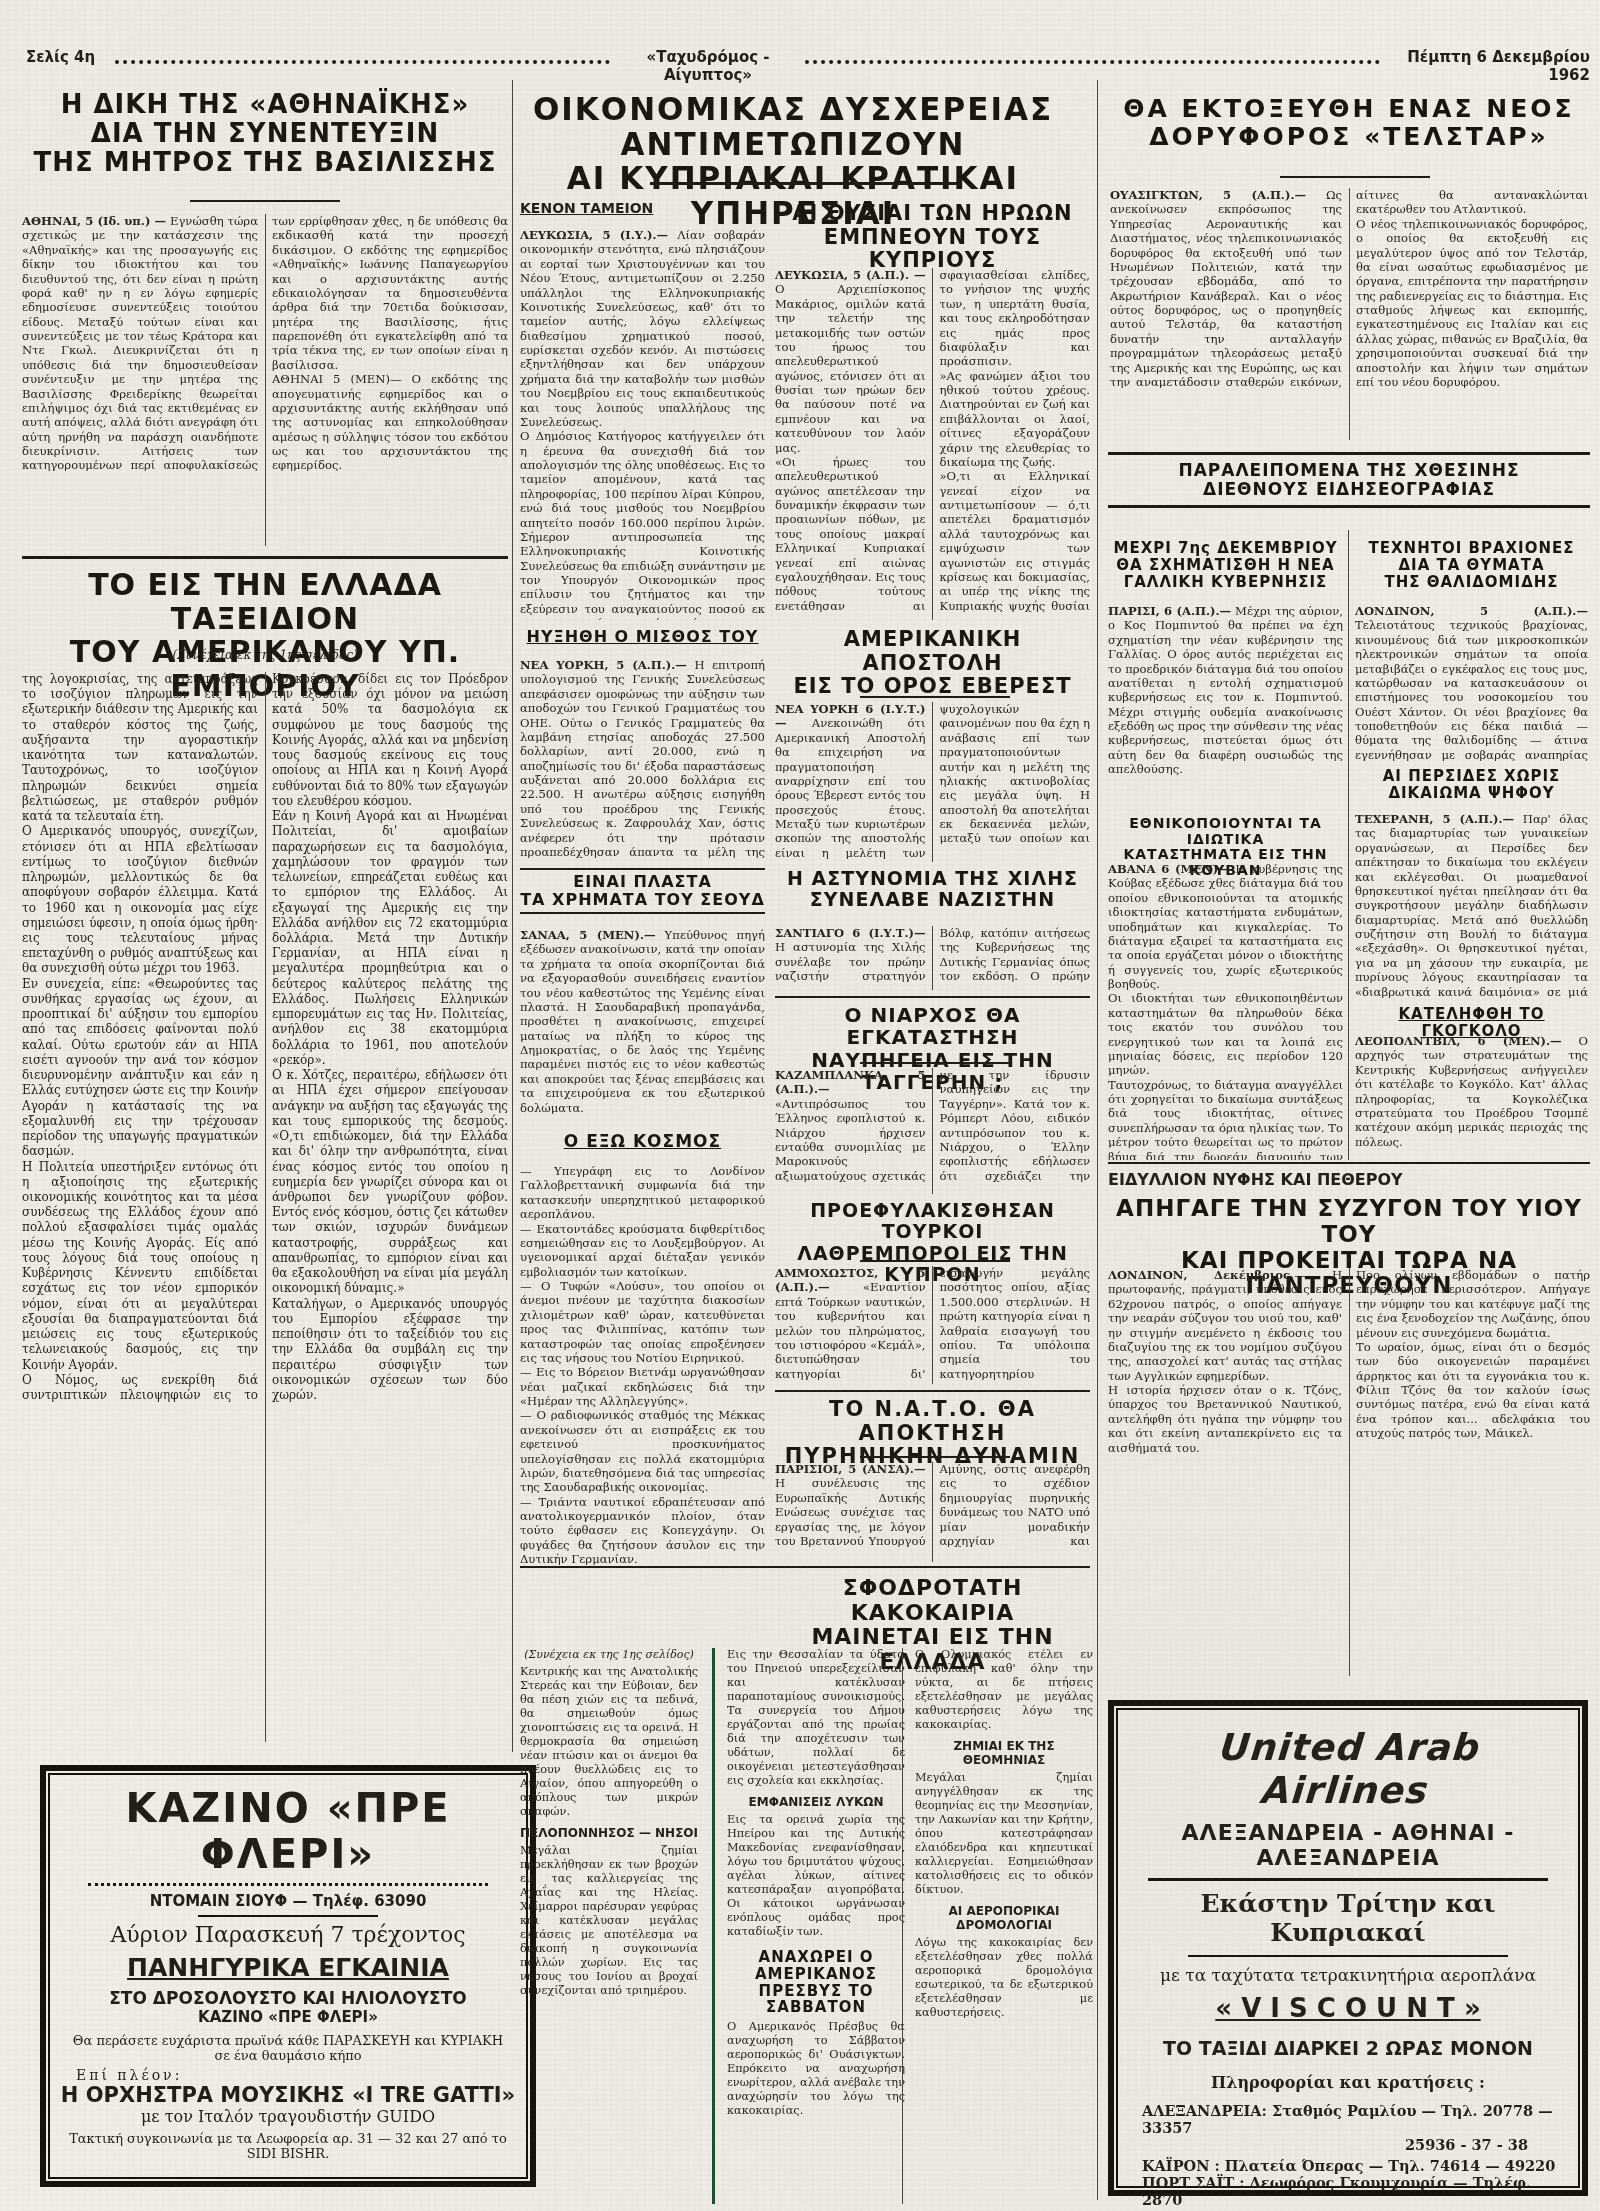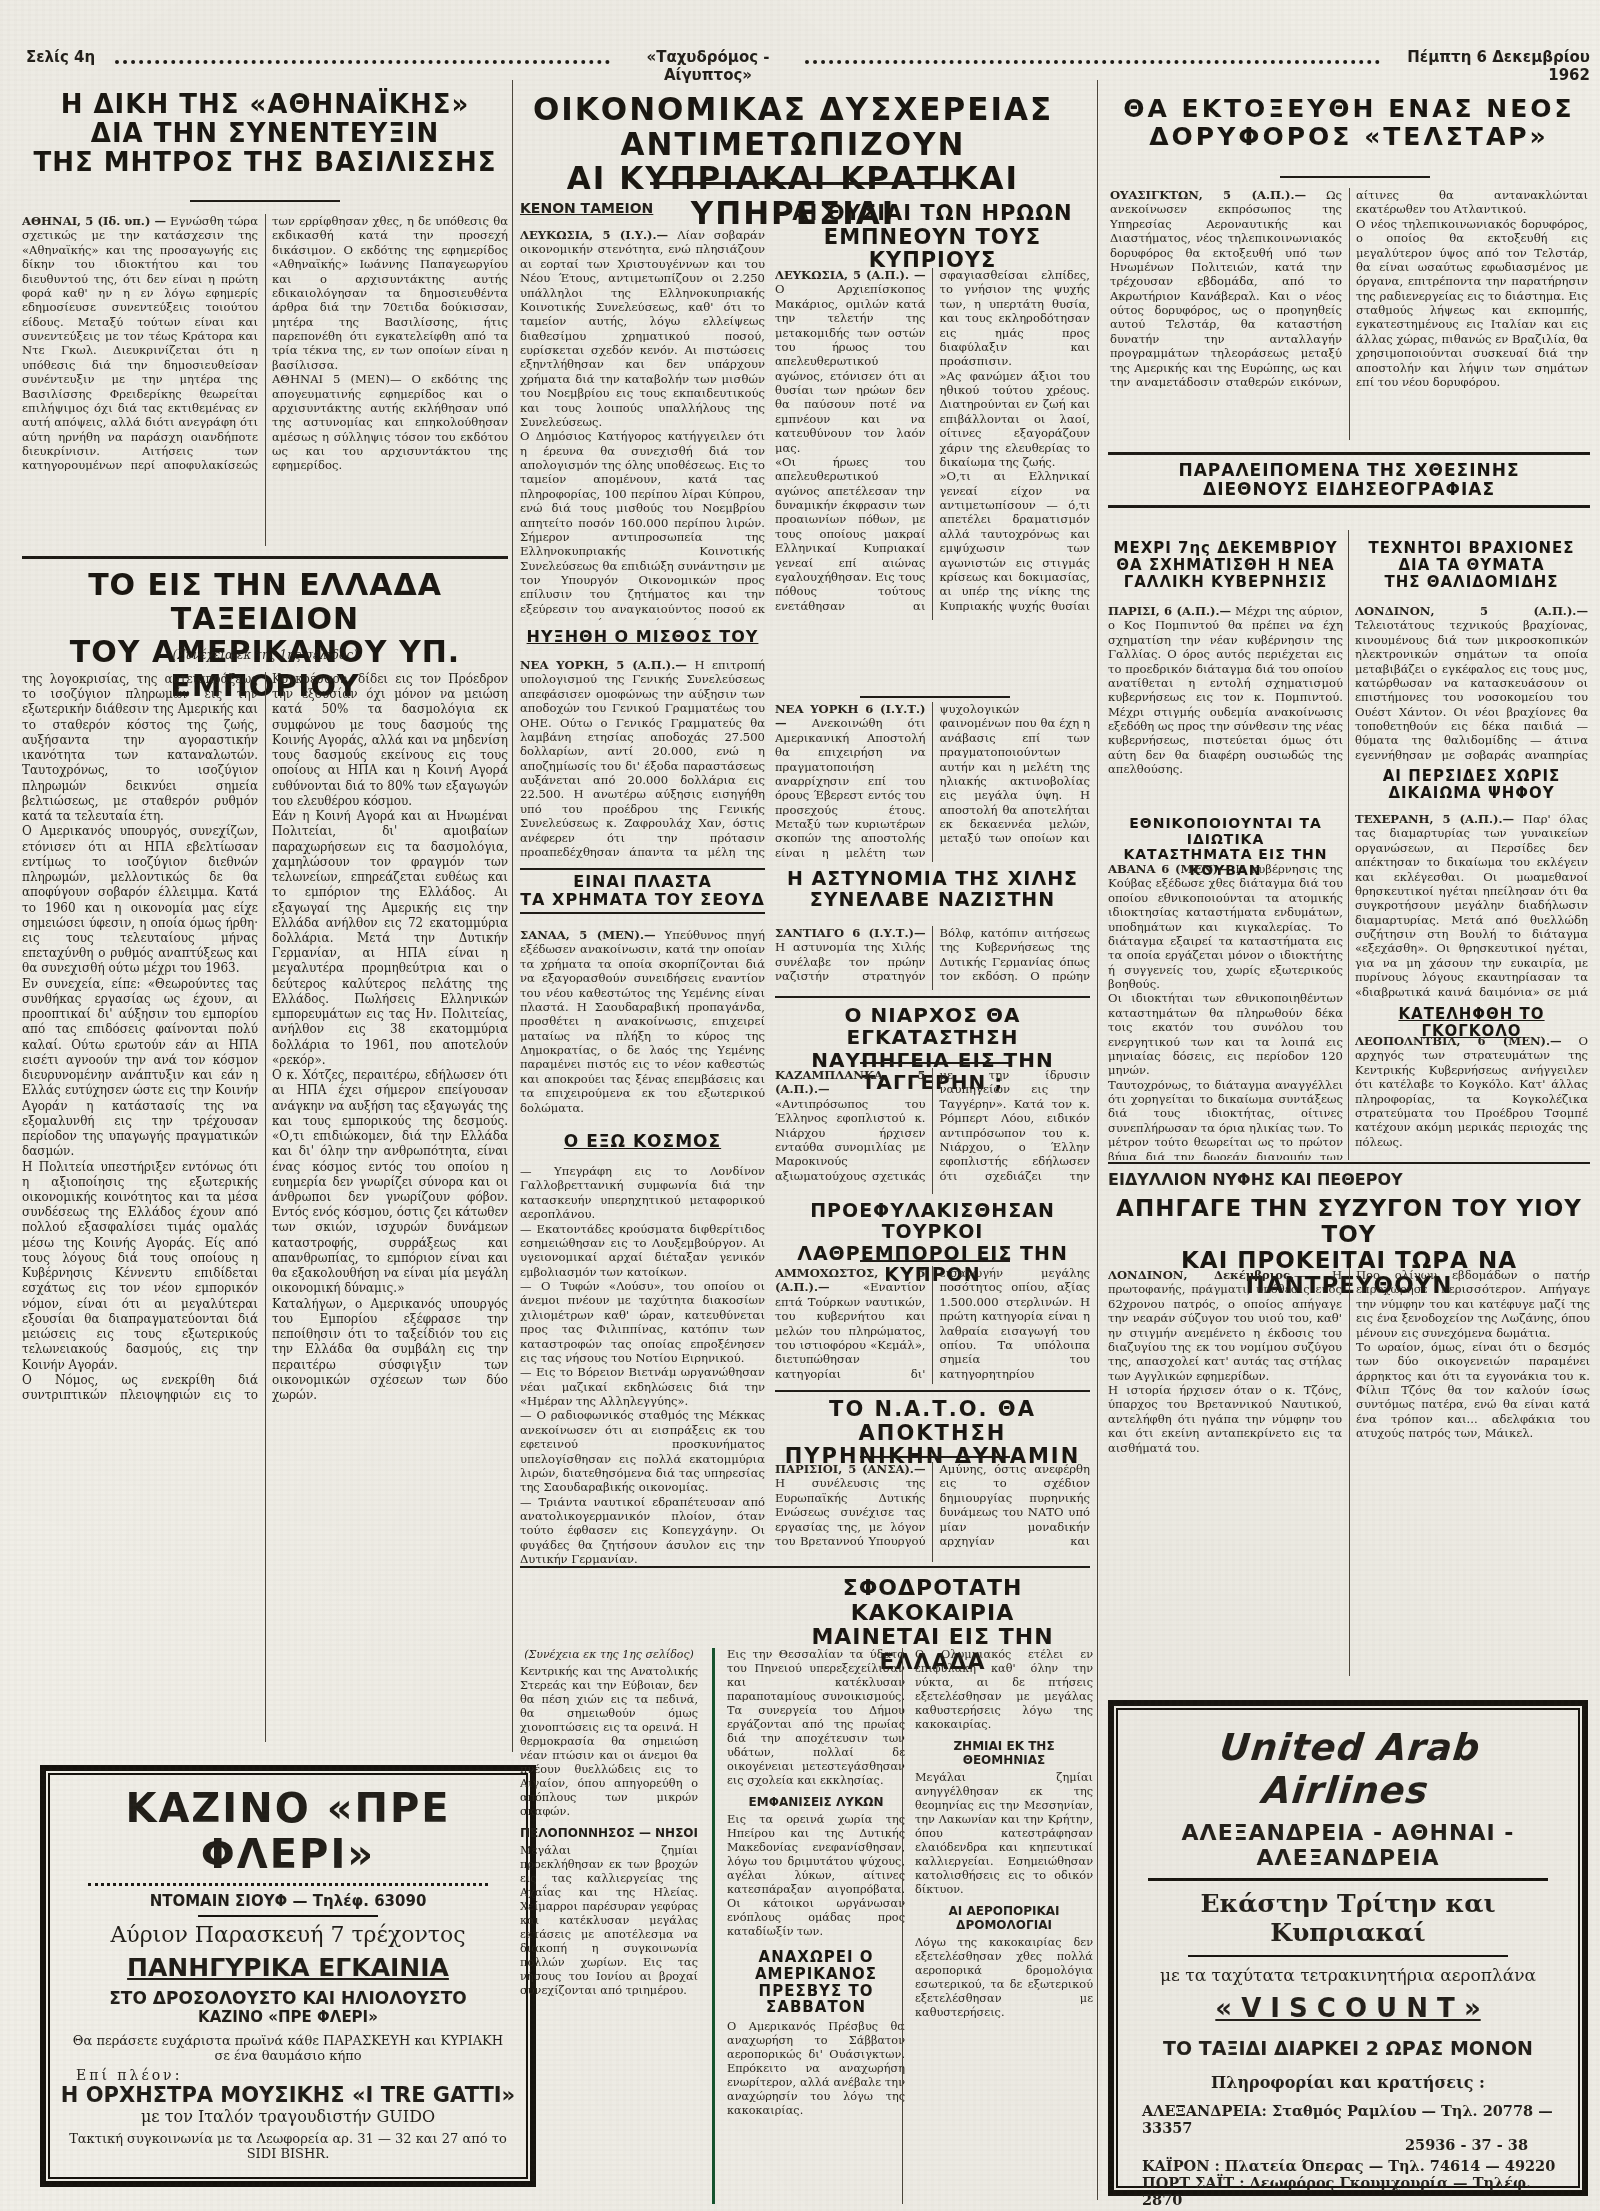--- a/index.html
+++ b/index.html
@@ -93,20 +93,22 @@
   <div class="abs hl" style="left:775px;top:202px;width:315px;font-size:21px;">ΑΙ ΘΥΣΙΑΙ ΤΩΝ ΗΡΩΩΝ
 ΕΜΠΝΕΟΥΝ ΤΟΥΣ ΚΥΠΡΙΟΥΣ</div>
   <div class="abs body cols2" style="left:775px;top:268px;width:315px;height:352px;"><span class="dl">ΛΕΥΚΩΣΙΑ, 5 (Α.Π.). —</span><span> Ο Αρχιεπίσκοπος Μακάριος, ομιλών κατά την τελετήν της μετακομιδής των οστών του ήρωος του απελευθερωτικού αγώνος, ετόνισεν ότι αι θυσίαι των ηρώων δεν θα παύσουν ποτέ να εμπνέουν και να κατευθύνουν τον λαόν μας.
 «Οι ήρωες του απελευθερωτικού αγώνος απετέλεσαν την δυναμικήν έκφρασιν των προαιωνίων πόθων, με τους οποίους μακραί Ελληνικαί Κυπριακαί γενεαί επί αιώνας εγαλουχήθησαν. Εις τους πόθους τούτους ενετάθησαν αι σφαγιασθείσαι ελπίδες, το γνήσιον της ψυχής των, η υπερτάτη θυσία, και τους εκληροδότησαν εις ημάς προς διαφύλαξιν και προάσπισιν.
 »Ας φανώμεν άξιοι του ηθικού τούτου χρέους. Διατηρούνται εν ζωή και επιβάλλονται οι λαοί, οίτινες εξαγοράζουν χάριν της ελευθερίας το δικαίωμα της ζωής.
 »Ο,τι αι Ελληνικαί γενεαί είχον να αντιμετωπίσουν — ό,τι απετέλει δραματισμόν αλλά ταυτοχρόνως και εμψύχωσιν των αγωνιστών εις στιγμάς κρίσεως και δοκιμασίας, αι υπέρ της νίκης της Κυπριακής ψυχής θυσίαι των μεσιτών και των μαρτύρων — δεν έπαυσε και σήμερον να μάχεται και να προχωρή.»</span></div>
 
   <div class="abs hl" style="left:520px;top:628px;width:245px;font-size:16px;text-decoration:underline;">ΗΥΞΗΘΗ Ο ΜΙΣΘΟΣ ΤΟΥ</div>
   <div class="abs body" style="left:520px;top:658px;width:245px;height:200px;"><span class="dl">ΝΕΑ ΥΟΡΚΗ, 5 (Α.Π.).—</span><span> Η επιτροπή υπολογισμού της Γενικής Συνελεύσεως απεφάσισεν ομοφώνως την αύξησιν των αποδοχών του Γενικού Γραμματέως του ΟΗΕ. Ούτω ο Γενικός Γραμματεύς θα λαμβάνη ετησίας αποδοχάς 27.500 δολλαρίων, αντί 20.000, ενώ η αποζημίωσίς του δι' έξοδα παραστάσεως αυξάνεται από 20.000 δολλάρια εις 22.500. Η ανωτέρω αύξησις εισηγήθη υπό του προέδρου της Γενικής Συνελεύσεως κ. Ζαφρουλάχ Χαν, όστις ανέφερεν ότι την πρότασιν προαπεδέχθησαν άπαντα τα μέλη της αρμοδίας επιτροπής, ως και ο Γενικός Γραμματεύς.</span></div>
 
+  <div class="abs hl" style="left:775px;top:628px;width:315px;font-size:21px;">ΑΜΕΡΙΚΑΝΙΚΗ ΑΠΟΣΤΟΛΗ
+ΕΙΣ ΤΟ ΟΡΟΣ ΕΒΕΡΕΣΤ</div>
   <div class="abs crule" style="left:860px;top:692px;"></div>
   <div class="abs body cols2" style="left:775px;top:702px;width:315px;height:160px;"><span class="dl">ΝΕΑ ΥΟΡΚΗ 6 (Ι.Υ.Τ.)—</span><span> Ανεκοινώθη ότι Αμερικανική Αποστολή θα επιχειρήση να πραγματοποιήση αναρρίχησιν επί του όρους Έβερεστ εντός του προσεχούς έτους. Μεταξύ των κυριωτέρων σκοπών της αποστολής είναι η μελέτη των ψυχολογικών φαινομένων που θα έχη η ανάβασις επί των πραγματοποιούντων αυτήν και η μελέτη της ηλιακής ακτινοβολίας εις μεγάλα ύψη. Η αποστολή θα αποτελήται εκ δεκαεννέα μελών, μεταξύ των οποίων και επιστήμονες διαφόρων ειδικοτήτων.</span></div>
 
   <div class="abs hl" style="left:520px;top:868px;width:245px;font-size:16px;border-top:2px solid #1c1914;border-bottom:2px solid #1c1914;padding:3px 0;">ΕΙΝΑΙ ΠΛΑΣΤΑ
 ΤΑ ΧΡΗΜΑΤΑ ΤΟΥ ΣΕΟΥΔ</div>
   <div class="abs body" style="left:520px;top:928px;width:245px;height:196px;"><span class="dl">ΣΑΝΑΑ, 5 (ΜΕΝ).—</span><span> Υπεύθυνος πηγή εξέδωσεν ανακοίνωσιν, κατά την οποίαν τα χρήματα τα οποία σκορπίζονται διά να εξαγορασθούν συνειδήσεις εναντίον του νέου καθεστώτος της Υεμένης είναι πλαστά. Η Σαουδαραβική προπαγάνδα, προσθέτει η ανακοίνωσις, επιχειρεί ματαίως να πλήξη το κύρος της Δημοκρατίας, ο δε λαός της Υεμένης παραμένει πιστός εις το νέον καθεστώς και αποκρούει τας ξένας επεμβάσεις και τα επιχειρούμενα εκ του εξωτερικού δολώματα.</span></div>
 
   <div class="abs hl" style="left:775px;top:868px;width:315px;font-size:19px;">Η ΑΣΤΥΝΟΜΙΑ ΤΗΣ ΧΙΛΗΣ
 ΣΥΝΕΛΑΒΕ ΝΑΖΙΣΤΗΝ</div>
   <div class="abs body cols2" style="left:775px;top:926px;width:315px;height:64px;"><span class="dl">ΣΑΝΤΙΑΓΟ 6 (Ι.Υ.Τ.)—</span><span> Η αστυνομία της Χιλής συνέλαβε τον πρώην ναζιστήν στρατηγόν Βόλφ, κατόπιν αιτήσεως της Κυβερνήσεως της Δυτικής Γερμανίας όπως τον εκδόση. Ο πρώην στρατηγός Βόλφ ζητείται διά να δικασθή ως συμμετασχών εις τον φόνον 90 χιλιάδων Εβραίων κατά την διάρκειαν του πολέμου. Ενώπιον του ενταύθα ανωτάτου δικαστηρίου ο Βόλφ εδήλωσεν ότι είναι αθώος και δεν έχει ιδέαν δι' αυτά διά τα οποία κατηγορείται.</span></div>

